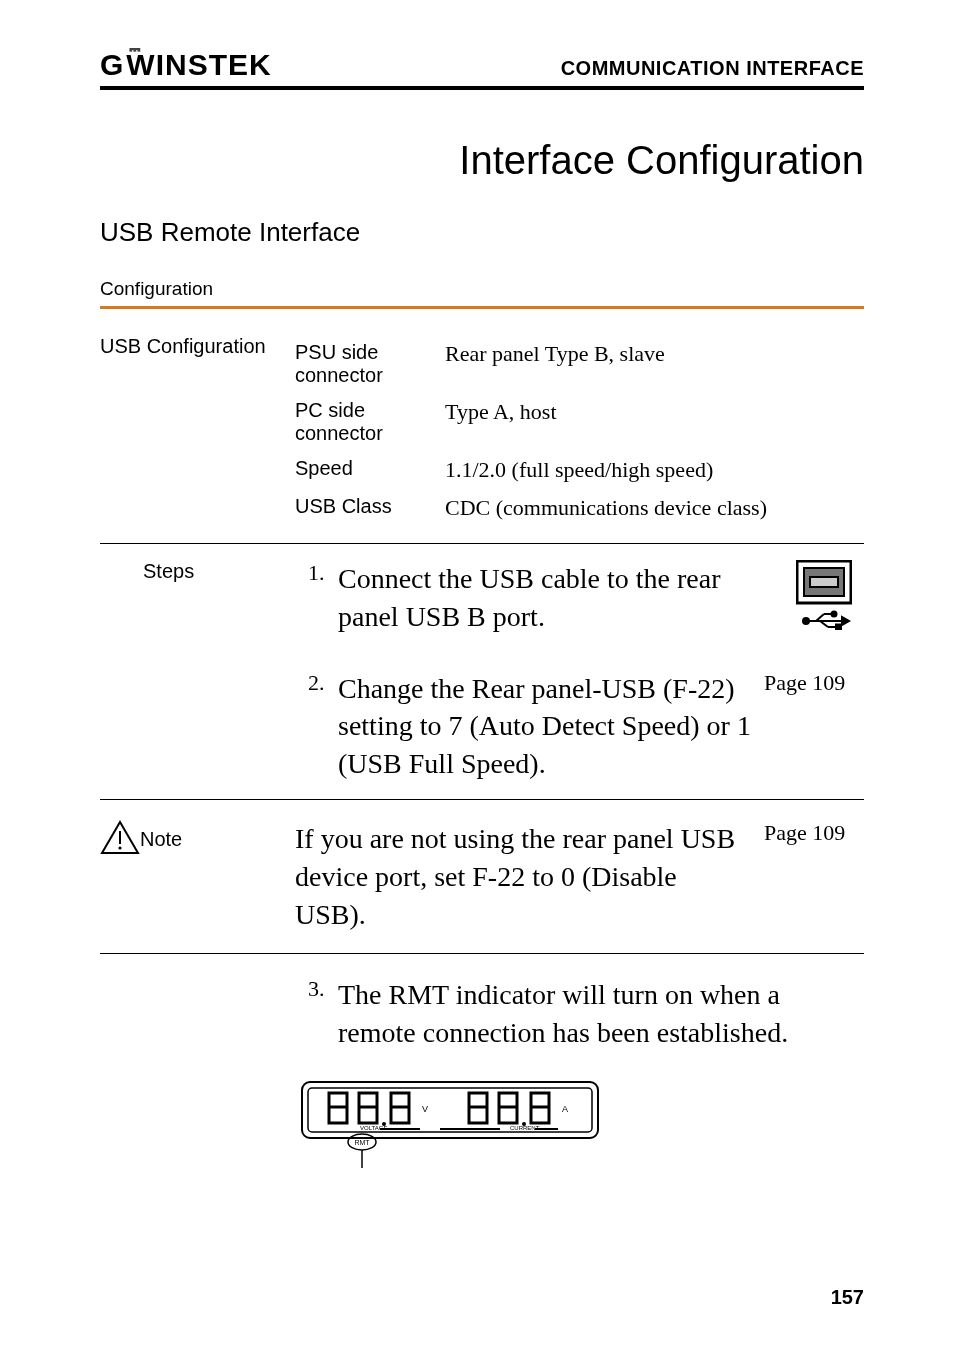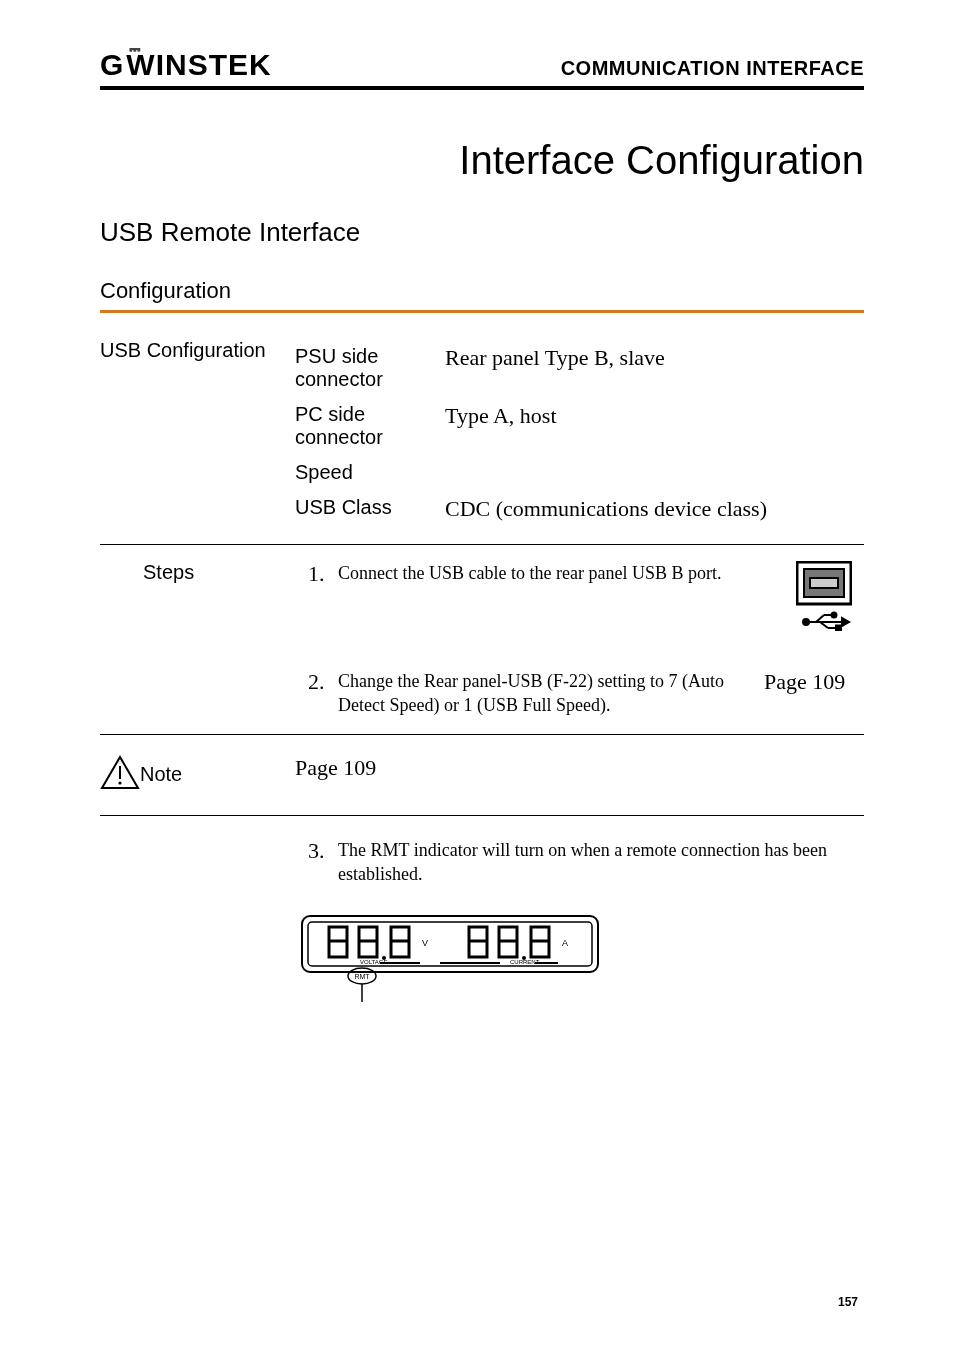--- a/index.html
+++ b/index.html
@@ -62,21 +62,21 @@
   }
   h2.sub-heading {
     font-family: "Segoe UI Light", "Segoe UI", "Helvetica Neue", Arial, sans-serif;
     font-weight: 400;
     font-size: 26px;
     margin: 16px 0 30px 0;
   }
   h3.small-heading {
     font-family: "Segoe UI Light", "Segoe UI", "Helvetica Neue", Arial, sans-serif;
     font-weight: 400;
-    font-size: 22px;
+    font-size: 19px;
     margin: 1px 0 6px 0;
   }
   .orange-rule {
     height: 3px;
     background: #d47a1f;
     margin: 0 0 16px 0;
   }
   .left-col {
     width: 195px;
     vertical-align: top;
@@ -119,21 +119,21 @@
     margin-left: 43px;
   }
   .step-num {
     width: 30px;
     font-family: "Times New Roman", Times, serif;
     font-size: 22px;
   }
   .step-text {
     flex: 1;
     font-family: "Times New Roman", Times, serif;
-    font-size: 18px;
+    font-size: 28px;
     line-height: 1.35;
     padding-right: 10px;
   }
   .step-figure {
     width: 80px;
     text-align: center;
   }
   .page-ref {
     width: 100px;
     font-family: "Times New Roman", Times, serif;
@@ -150,24 +150,24 @@
     align-items: center;
     gap: 0;
   }
   .note-label {
     font-family: "Segoe UI", "Helvetica Neue", Arial, sans-serif;
     font-size: 20px;
   }
   .page-number {
     position: absolute;
     bottom: 40px;
-    right: 96px;
+    right: 90px;
     font-family: "Trebuchet MS", "Segoe UI", sans-serif;
     font-weight: 700;
-    font-size: 12px;
+    font-size: 20px;
   }
   
   .usb-port {
     width: 56px;
     margin: 0 auto;
   }
   
   .rmt-display {
     margin: 18px 0 0 200px;
     width: 300px;
@@ -197,20 +197,21 @@
       <div class="kv">
         <div class="k">PSU side connector</div>
         <div class="v">Rear panel Type B, slave</div>
       </div>
       <div class="kv">
         <div class="k">PC side connector</div>
         <div class="v">Type A, host</div>
       </div>
       <div class="kv">
         <div class="k">Speed</div>
+        <div class="v">1.1/2.0 (full speed/high speed)</div>
       </div>
       <div class="kv">
         <div class="k">USB Class</div>
         <div class="v">CDC (communications device class)</div>
       </div>
     </div>
   </div>
   <div class="thin-rule"></div>
 
   <div class="steps-row">
@@ -250,20 +251,21 @@
     <div class="note-icon-wrap">
       <span>
         <svg width="40" height="36" viewBox="0 0 40 36">
           <polygon points="20,2 38,33 2,33" fill="none" stroke="#000" stroke-width="2"></polygon>
           <line x1="20" y1="11" x2="20" y2="24" stroke="#000" stroke-width="2"></line>
           <circle cx="20" cy="28" r="1.6" fill="#000"></circle>
         </svg>
       </span>
       <span class="note-label">Note</span>
     </div>
+    <div class="step-text" style="flex:1;">If you are not using the rear panel USB device port, set F-22 to 0 (Disable USB).</div>
     <div class="page-ref">Page 109</div>
   </div>
   <div class="thin-rule"></div>
 
   <div class="steps-row" style="padding-top:16px;">
     <div class="steps-label"></div>
     <div class="step-num">3.</div>
     <div class="step-text" style="padding-right:0;">The RMT indicator will turn on when a remote connection has been established.</div>
   </div>
 

